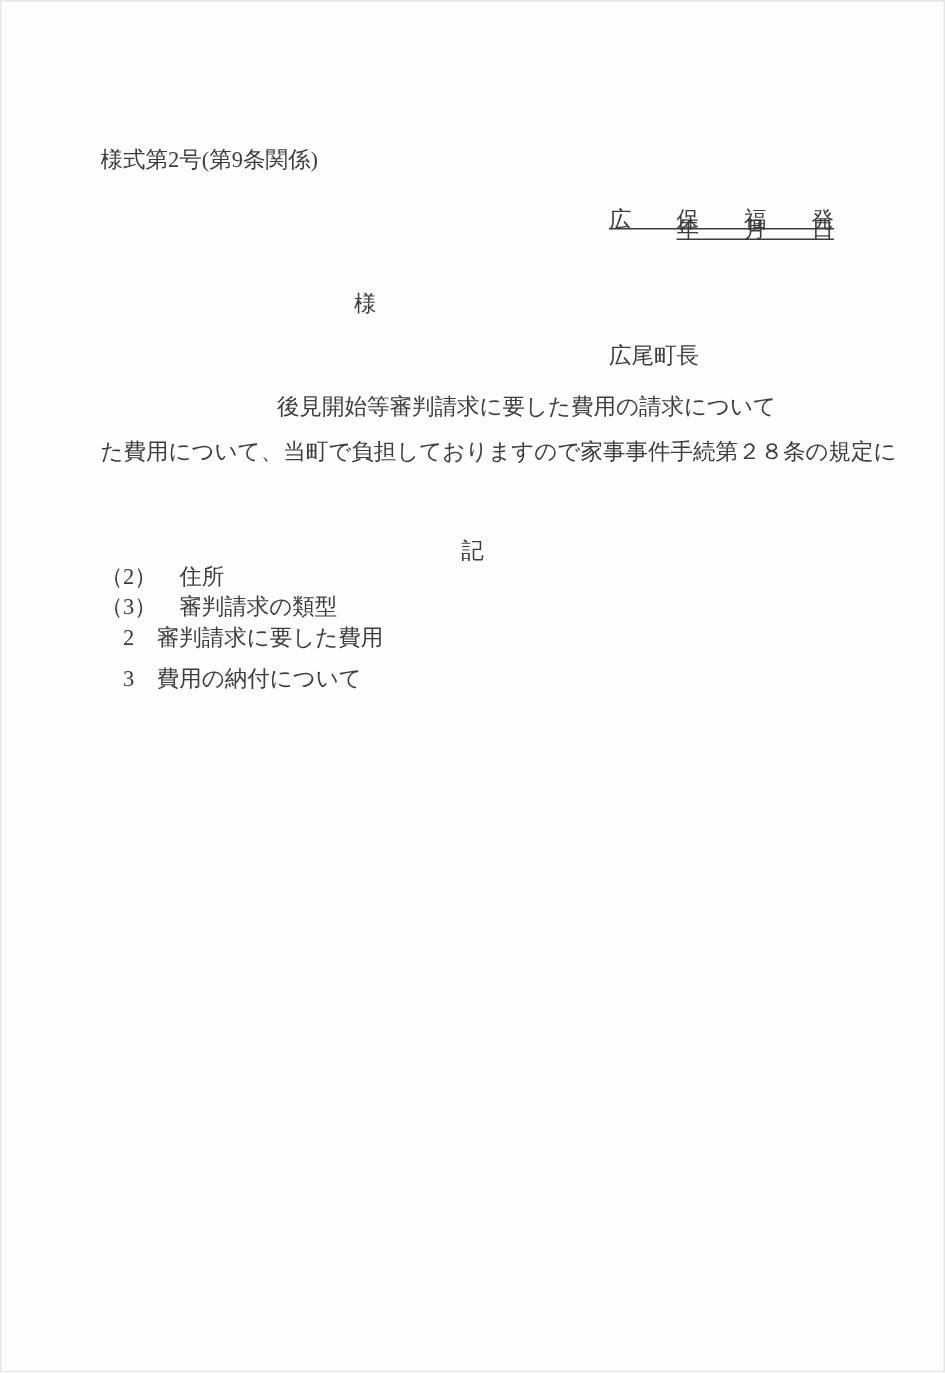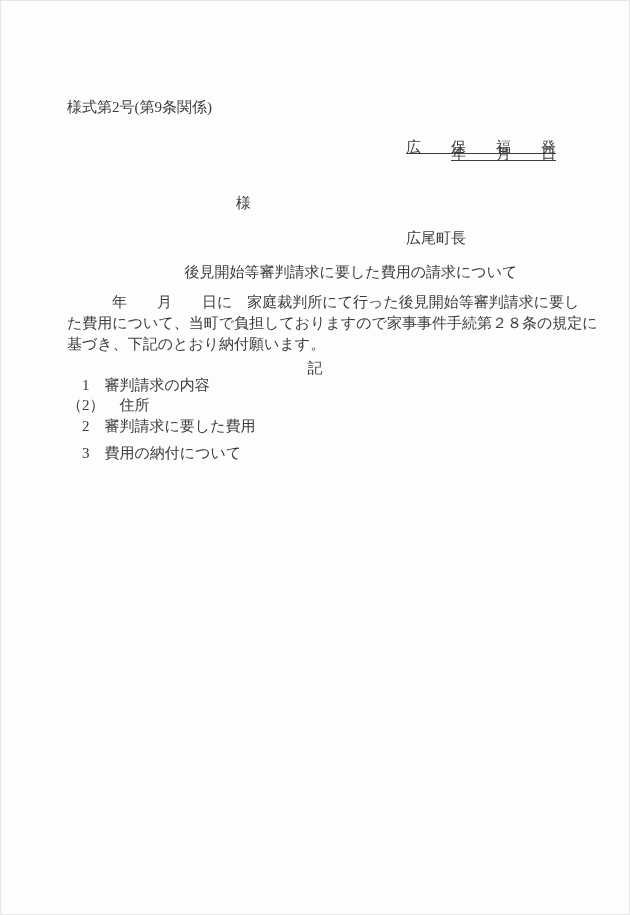--- a/index.html
+++ b/index.html
@@ -41,27 +41,25 @@
 
   <div class="abs issue-date">年　　月　　日</div>
 
   <div class="abs addressee">様</div>
 
   <div class="abs sender">広尾町長</div>
 
   <div class="abs center doc-title">後見開始等審判請求に要した費用の請求について</div>
 
   <div class="body-block">
-    <div class="bline">　　　年　　月　　日に　家庭裁判所にて行った後見開始等審判請求に要し</div>
     <div class="bline">た費用について、当町で負担しておりますので家事事件手続第２８条の規定に</div>
-    <div class="bline">基づき、下記のとおり納付願います。</div>
   </div>
 
   <div class="abs center ki-marker">記</div>
 
   <div class="list-block">
-    <div class="litem">　1　審判請求の内容</div>
     <div class="litem">（2）　住所</div>
+    <div class="litem">（3）　審判請求の類型</div>
     <div class="litem">　2　審判請求に要した費用</div>
     <div class="litem gap-top">　3　費用の納付について</div>
   </div>
 
 </div>
 
 </body></html>

